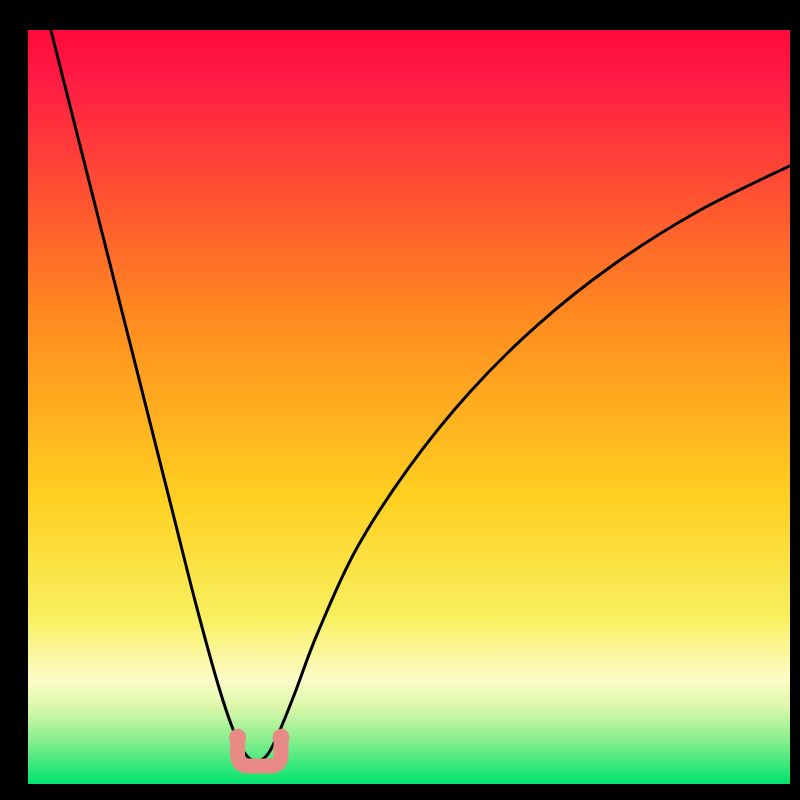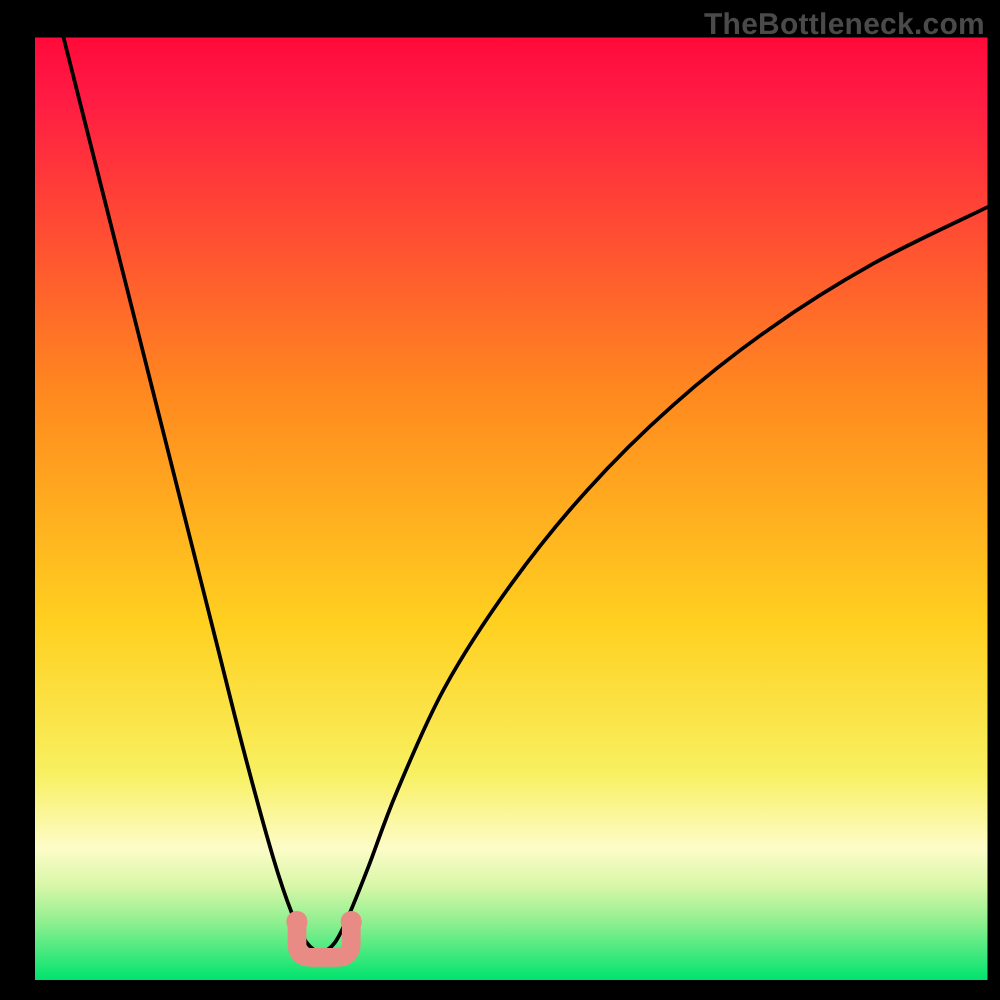--- a/index.html
+++ b/index.html
@@ -47,14 +47,13 @@
           <stop offset="100%" stop-color="#00e36e"></stop>
         </linearGradient>
       </defs>
       <rect x="0" y="0" width="800" height="800" fill="#000"></rect>
       <rect x="28" y="30" width="762" height="754" fill="url(#bg-grad)"></rect>
       <path d="M 50.86 30.00 C 55.94 50.11, 72.45 115.45, 81.34 150.64 C 90.23 185.83, 96.58 210.96, 104.20 241.12 C 111.82 271.28, 119.44 301.44, 127.06 331.60 C 134.68 361.76, 142.30 391.92, 149.92 422.08 C 157.54 452.24, 165.16 482.40, 172.78 512.56 C 180.40 542.72, 188.02 574.14, 195.64 603.04 C 203.26 631.94, 212.15 664.62, 218.50 685.98 C 224.85 707.34, 229.30 719.91, 233.74 731.22 C 238.19 742.53, 241.36 748.81, 245.17 753.84 C 248.98 758.87, 252.79 761.38, 256.60 761.38 C 260.41 761.38, 264.22 758.87, 268.03 753.84 C 271.84 748.81, 275.02 741.27, 279.46 731.22 C 283.91 721.17, 288.35 709.86, 294.70 693.52 C 301.05 677.18, 307.40 657.08, 317.56 633.20 C 327.72 609.32, 340.42 577.91, 355.66 550.26 C 370.90 522.61, 389.95 493.71, 409.00 467.32 C 428.05 440.93, 448.37 415.80, 469.96 391.92 C 491.55 368.04, 514.41 345.42, 538.54 324.06 C 562.67 302.70, 588.07 282.59, 614.74 263.74 C 641.41 244.89, 669.35 227.30, 698.56 210.96 C 727.77 194.62, 774.76 173.26, 790.00 165.72" fill="none" stroke="#000" stroke-width="3" stroke-linecap="round" stroke-linejoin="round"></path>
       <path d="M 237.6 737.3 L 237.6 754.9 Q 237.6 765.9 248.6 765.9 L 270.0 765.9 Q 281.0 765.9 281.0 754.9 L 281.0 737.3" fill="none" stroke="#e98b85" stroke-width="15" stroke-linecap="round" stroke-linejoin="round"></path>
       <circle cx="237.6" cy="737.3" r="8.5" fill="#e98b85"></circle>
       <circle cx="281.0" cy="737.3" r="8.5" fill="#e98b85"></circle>
     </svg>
-  <div class="watermark">TheBottleneck.com</div>
 </div>
 
 </body></html>

